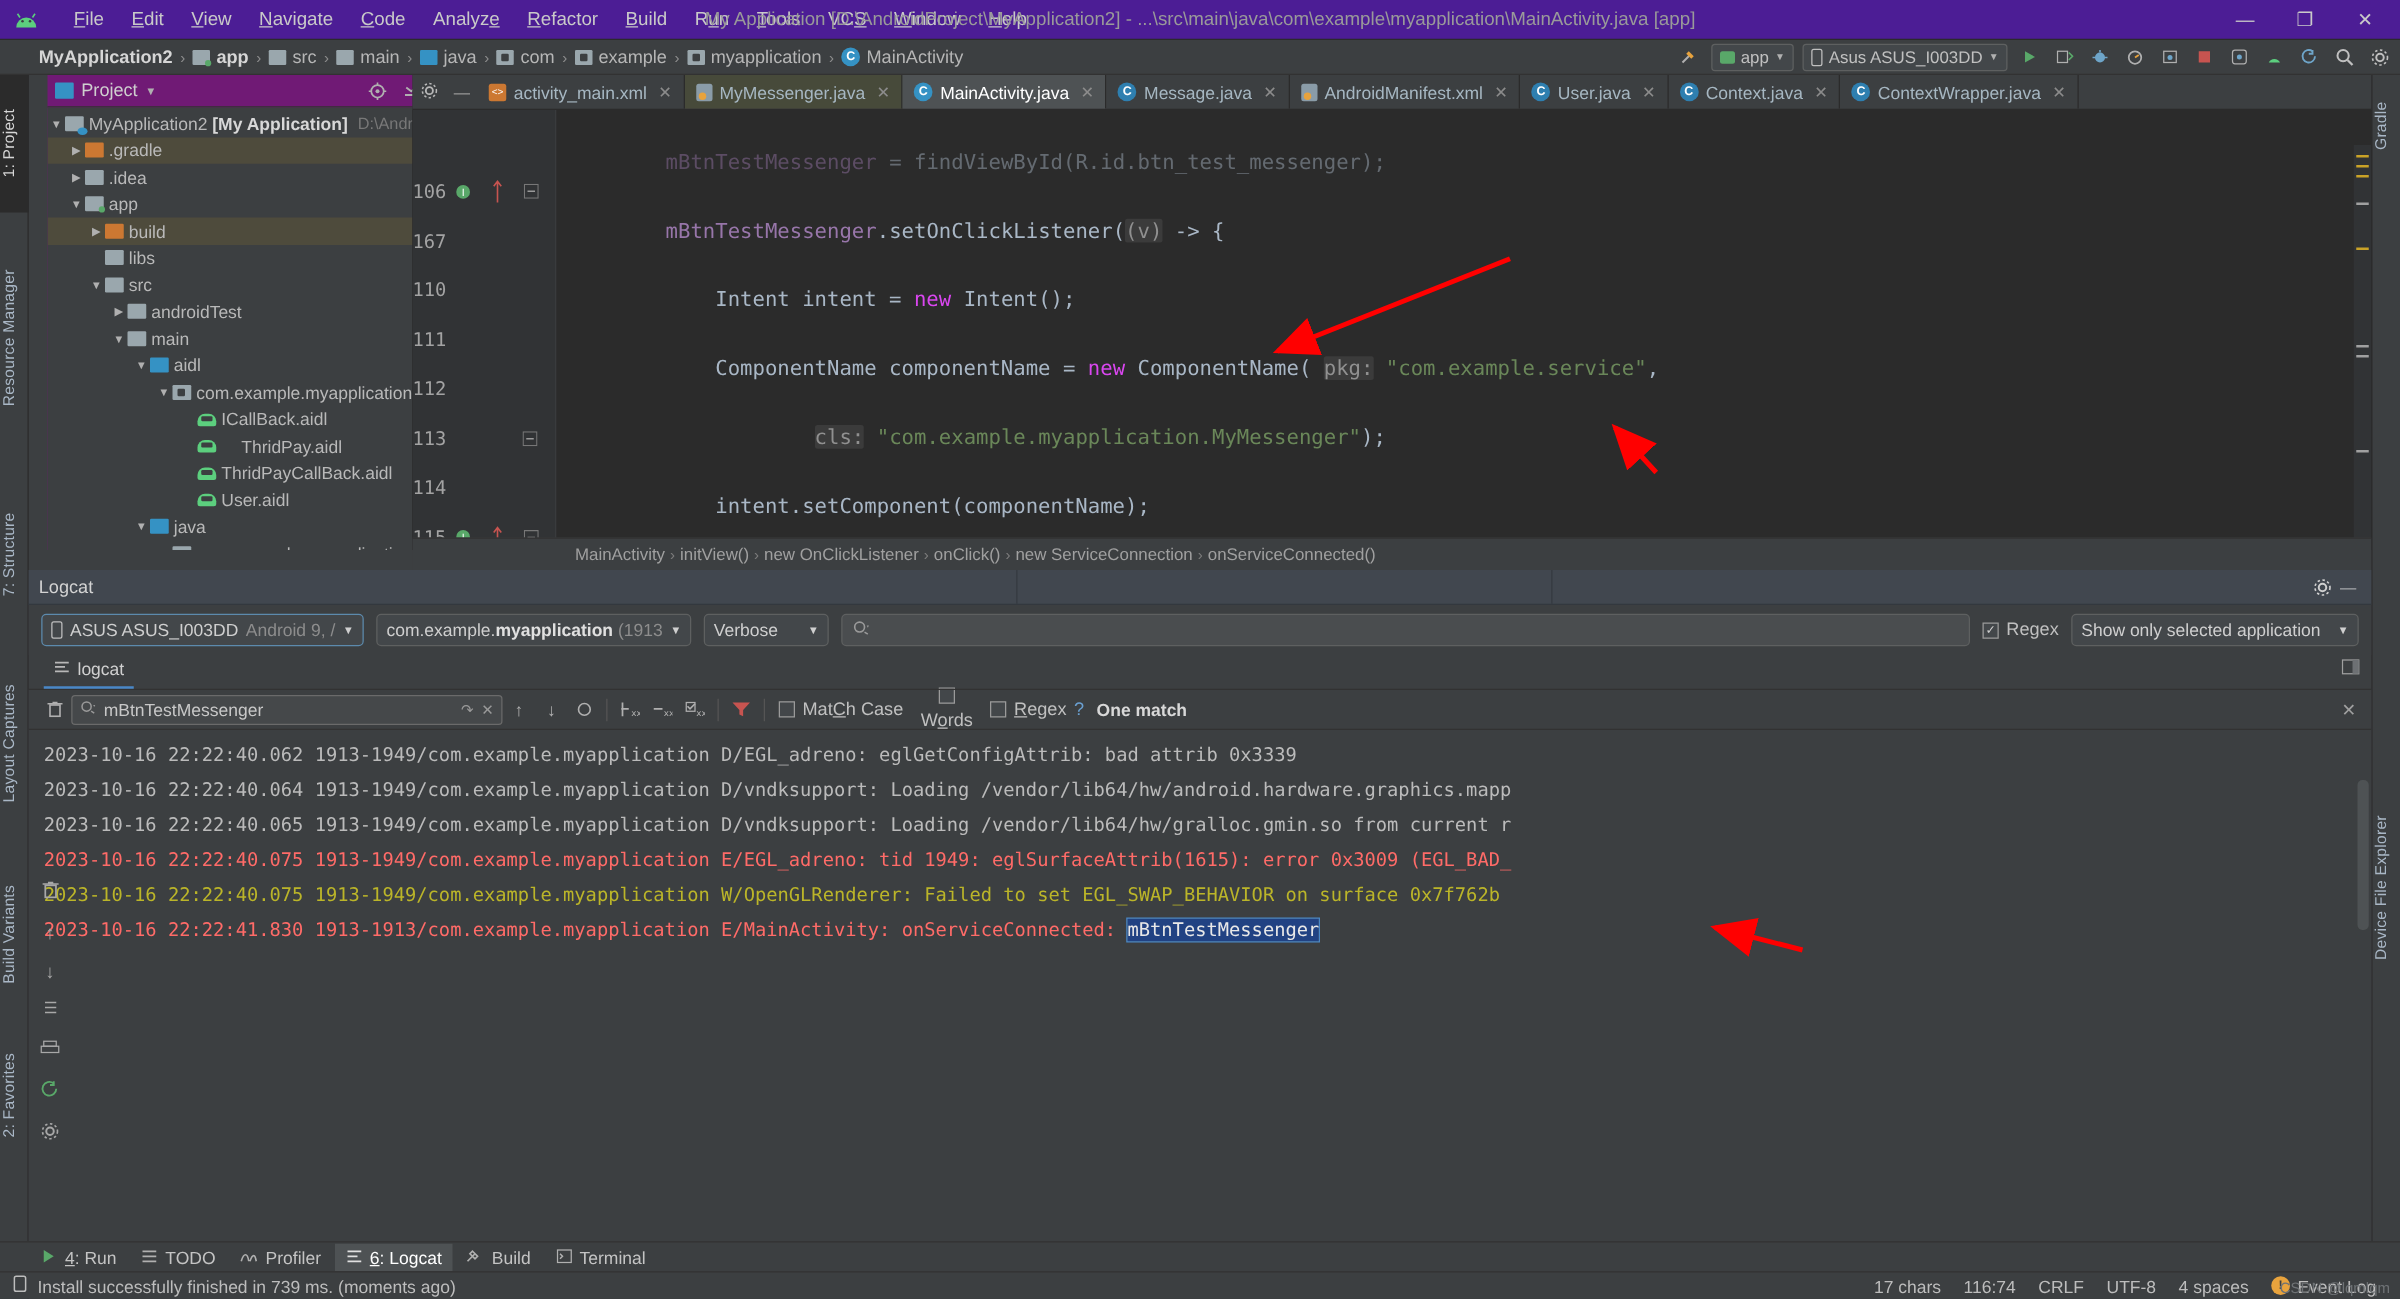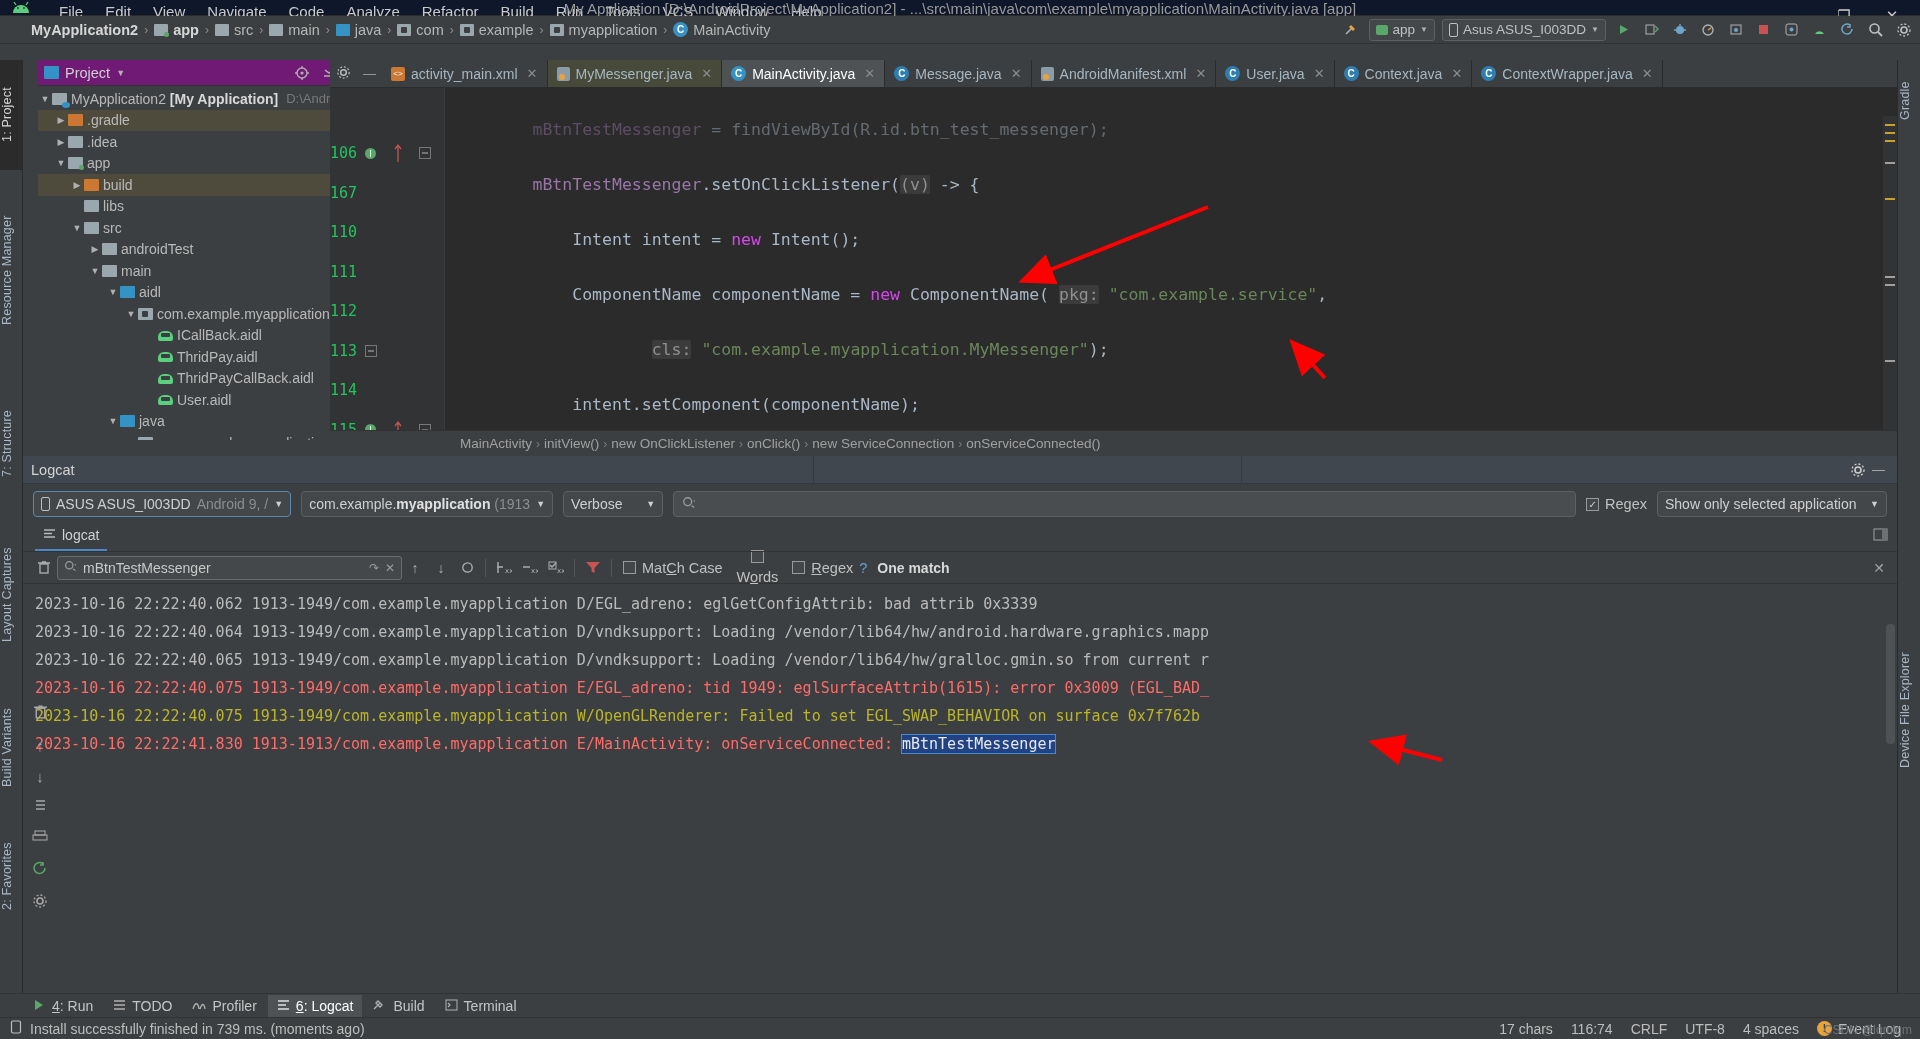--- a/index.html
+++ b/index.html
@@ -8,21 +8,21 @@
     background:#3c3f41;
     font-family:"Liberation Sans", sans-serif;
     font-size:15px;
     color:#bbbbbb;
     -webkit-font-smoothing:antialiased;
   }
   .app { position:relative; width:1920px; height:1039px; }
 
   
   .menubar {
-    height:16px; background:#0f172a; display:flex; align-items:flex-start;
+    height:32px; background:#4c1d95; display:flex; align-items:center;
     padding-left:10px; position:relative; border-bottom:1px solid #2b2b2b;
   }
   .android-logo { width:22px; height:14px; margin-right:16px; position:relative; }
   .menu-items { display:flex; gap:0px; }
   .menu-item {
     padding:3px 11px; font-size:15px; color:#c9c9c9; cursor:default; white-space:nowrap;
   }
   .menu-item u { text-decoration:underline; }
   .win-title {
     position:absolute; left:0; right:0; text-align:center; font-size:15px;
@@ -122,21 +122,21 @@
   .javaico { width:13px;height:14px;background:#8a9ca8;border-radius:2px;position:relative;flex:none;}
   .javaico:after{content:'';position:absolute;left:2px;bottom:1px;width:6px;height:6px;border-radius:50%;background:#e8a33d;}
   .ciclass { width:15px;height:15px;border-radius:50%;background:#3592c4;color:#fff;font-size:10px;font-weight:bold;display:flex;align-items:center;justify-content:center;flex:none;}
   .ciclass.dk { background:#2e7fb0; }
 
   .code-wrap { position:relative; height:352px; background:#2b2b2b; overflow:hidden; }
   .gutter {
     position:absolute; left:0; top:0; bottom:0; width:115px; background:#313335;
     border-right:1px solid #393b3d;
   }
-  .lnum-row { height:27.5px; display:flex; align-items:center; justify-content:flex-start; padding-right:6px; font-family:"DejaVu Sans Mono", monospace; font-size:15px; color:#22c55e;margin-top:12px;}
+  .lnum-row { height:27.5px; display:flex; align-items:center; justify-content:space-between; padding-right:6px; font-family:"DejaVu Sans Mono", monospace; font-size:15px; color:#a3a3a3;margin-top:12px;}
   .gmark { width:28px; display:flex; align-items:center; justify-content:center; }
   .code {
     position:absolute; left:115px; top:0; right:0; bottom:0;
     font-family:"DejaVu Sans Mono", monospace; font-size:16.5px; line-height:27.5px;
     color:#a9b7c6; white-space:pre; padding-left:8px;
   }
   .cl { height:27.5px; }
   .kw { color:#d946ef; }
   .str { color:#6a8759; }
   .field { color:#9876aa; }
@@ -507,21 +507,21 @@
       </div>
       <div class="trow" style="padding-left:86px;">
         <span class="twist">▼</span>
         <span class="pkgico" style="width:15px;height:12px;"></span>
         <span class="tlabel">com.example.myapplication</span>
       </div>
       <div class="trow" style="padding-left:120px;">
         <span class="aico"></span>
         <span class="tlabel">ICallBack.aidl</span>
       </div>
-      <div class="trow" style="padding-left:120px;">
+      <div class="trow" style="padding-left:120px;gap:16px;">
         <span class="aico"></span>
         <span class="tlabel">ThridPay.aidl</span>
       </div>
       <div class="trow" style="padding-left:120px;">
         <span class="aico"></span>
         <span class="tlabel">ThridPayCallBack.aidl</span>
       </div>
       <div class="trow" style="padding-left:120px;">
         <span class="aico"></span>
         <span class="tlabel">User.aidl</span>

